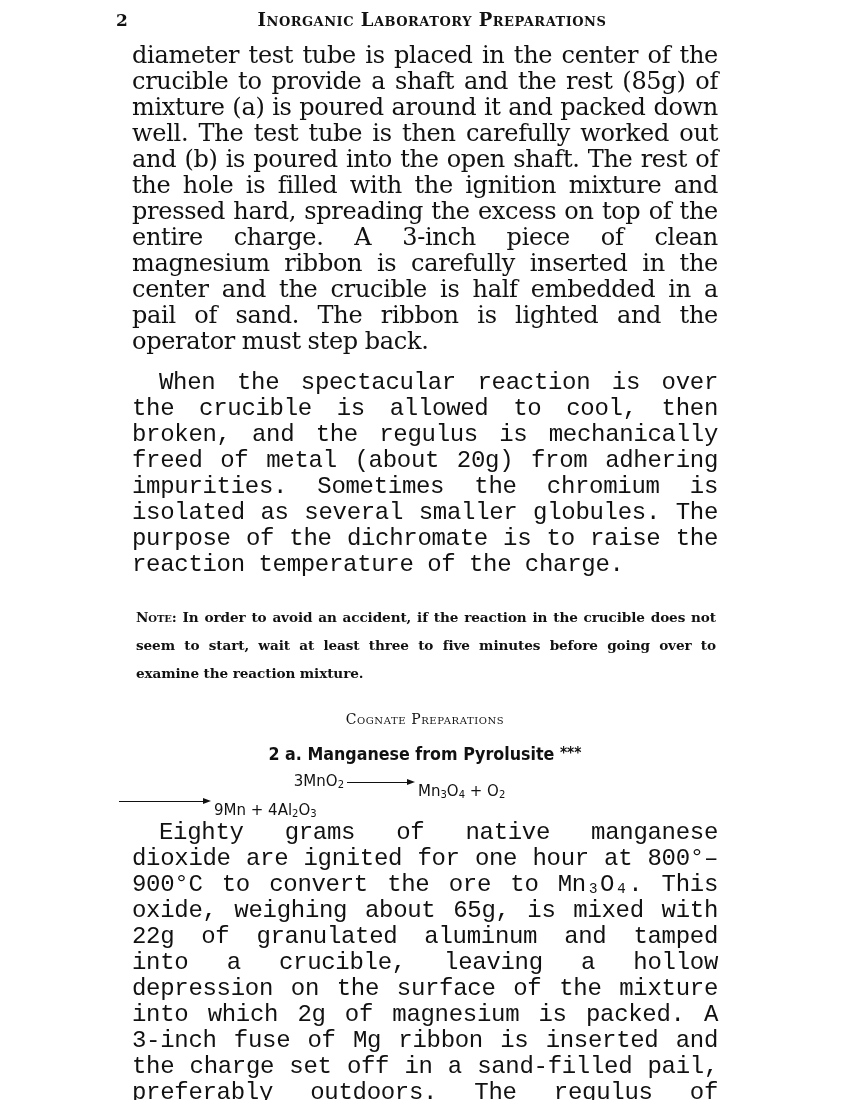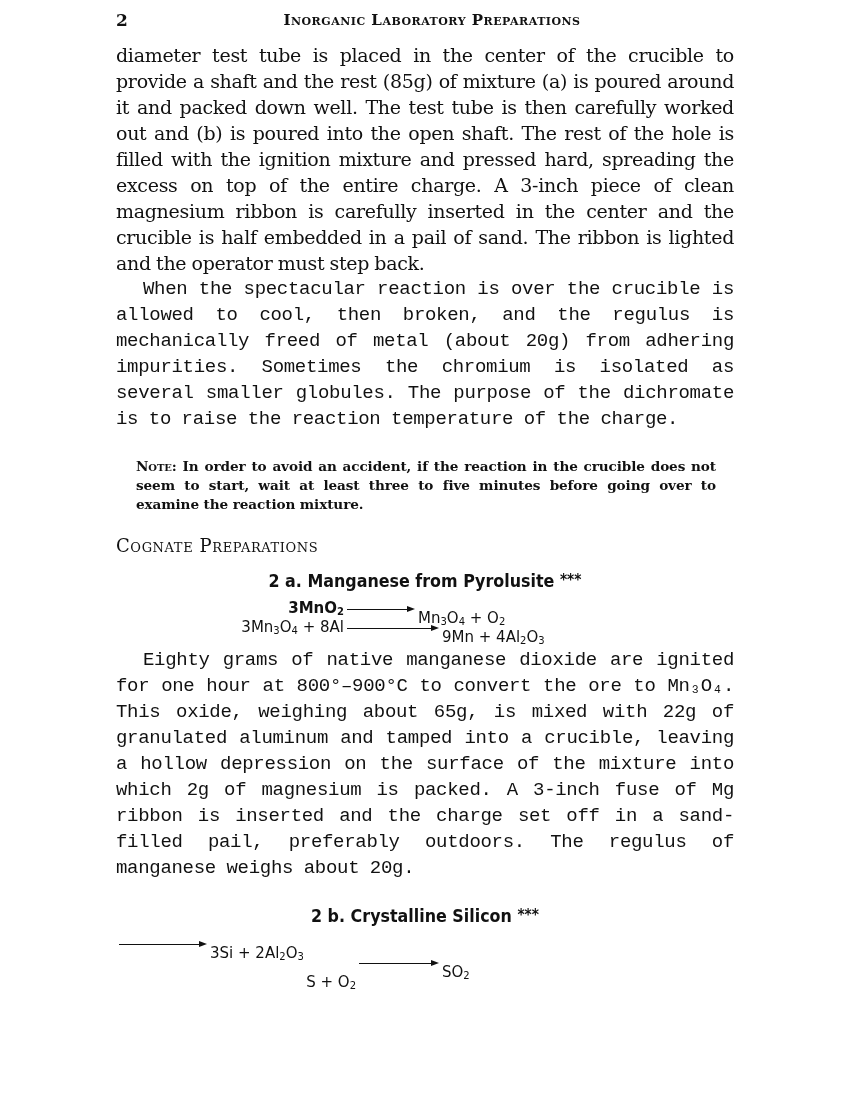--- a/index.html
+++ b/index.html
@@ -35,53 +35,54 @@
       font-size: 17px;
     }
     .running-head .book-title {
       position: absolute;
       left: 0;
       right: 0;
       top: 2px;
       text-align: center;
       font-variant: small-caps;
       letter-spacing: 0.5px;
-      font-size: 15px;
+      font-size: 18px;
       padding-left: 14px;
     }
     p.body {
-      margin: 0;
-      font-size: 19px;
+      margin: 16px;
+      font-size: 24px;
       line-height: 26px;
       text-align: justify;
       letter-spacing: -0.3px;
       word-spacing: -0.5px;
     }
     p.body.indent {
       text-indent: 27px;
       font-family: Liberation Mono, monospace;
     }
     .p1 { margin-top: 6px !important; }
     .p2 { margin-top: 0; }
     .note {
       margin: 25px 0 0 20px;
       width: 580px;
       font-size: 13.6px;
-      line-height: 19px;
+      line-height: 28px;
       font-weight: bold;
       text-align: justify;
       letter-spacing: -0.1px;
     }
     .note .note-label {
       font-variant: small-caps;
     }
     .section-title {
       margin-top: 19px;
+      text-align: center;
       font-variant: small-caps;
-      font-size: 18px;
+      font-size: 14px;
       letter-spacing: 0.6px;
       height: 26px;
       line-height: 26px;
     }
     .prep-title {
       text-align: center;
       font-family: "DejaVu Sans", "Liberation Sans", sans-serif;
       font-weight: bold;
       font-size: 18.5px;
       letter-spacing: 0px;
@@ -160,26 +161,25 @@
   <div class="section-title">Cognate Preparations</div>
 
   <div class="prep-title">
     <span>2 a.</span>
     <span>Manganese from Pyrolusite</span>
     <span class="stars">***</span>
   </div>
 
   <div class="equations" id="eq-0">
       <div class="eq-row">
-        <span class="eq-left" style="width: 228px; font-weight: bold;">3MnO<sub>2</sub></span>
+        <span class="eq-left" style="width: 228px;">3MnO<sub>2</sub></span>
         <span class="eq-arrow" style="width: 68px;"></span>
         <span class="eq-right">Mn<sub>3</sub>O<sub>4</sub> + O<sub>2</sub></span>
       </div>
       <div class="eq-row">
-        <span class="eq-left" style="width: 228px;">3Mn<sub>3</sub>O<sub>4</sub> + 8Al</span>
         <span class="eq-arrow" style="width: 92px;"></span>
         <span class="eq-right">9Mn + 4Al<sub>2</sub>O<sub>3</sub></span>
       </div>
     </div>
 
   <p class="body indent p-eighty">Eighty grams of native manganese dioxide are ignited for one hour at 800°–900°C to convert the ore to Mn₃O₄. This oxide, weighing about 65g, is mixed with 22g of granulated aluminum and tamped into a crucible, leaving a hollow depression on the surface of the mixture into which 2g of magnesium is packed. A 3-inch fuse of Mg ribbon is inserted and the charge set off in a sand-filled pail, preferably outdoors. The regulus of manganese weighs about 20g.</p>
 
   <div class="prep-title silicon-title">
     <span>2 b.</span>
     <span>Crystalline Silicon</span>

